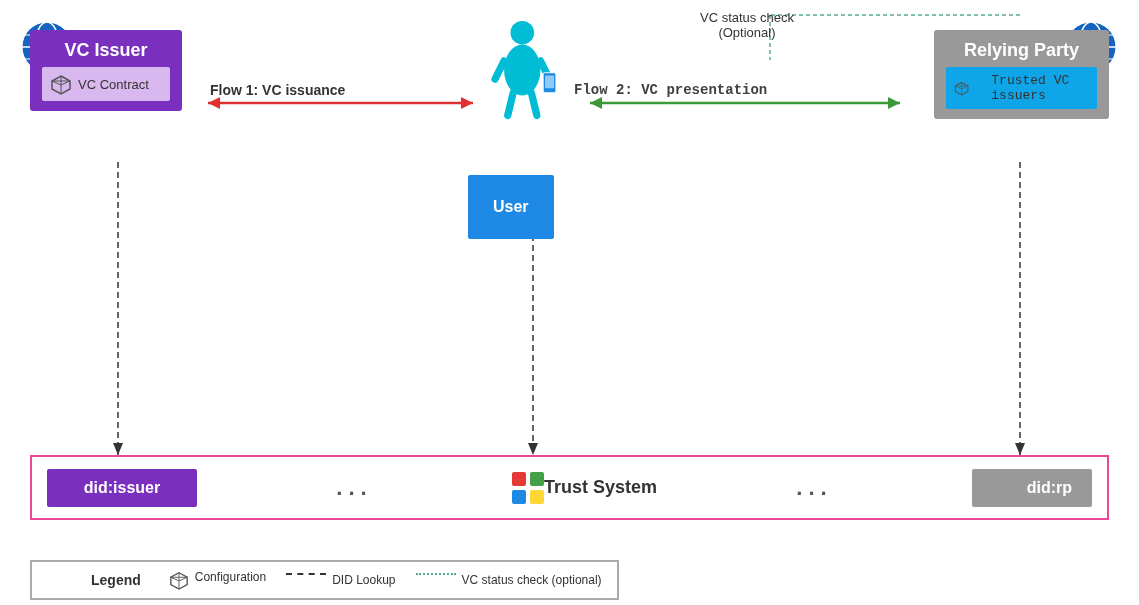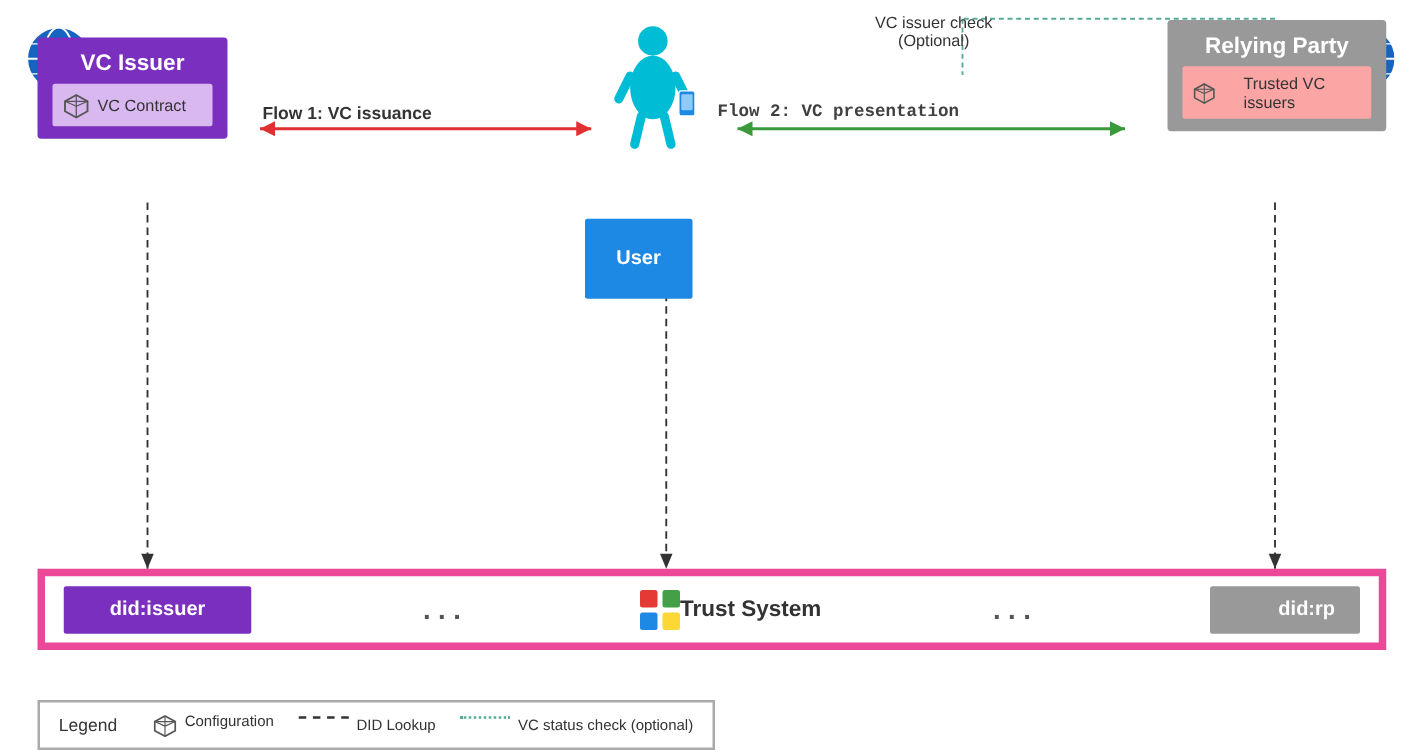--- a/index.html
+++ b/index.html
@@ -56,41 +56,42 @@
       left: 20px;
       top: 20px;
       width: 55px;
       height: 55px;
     }
 
     
     .relying-party-box {
       position: absolute;
       right: 30px;
-      top: 16px;
+      top: 30px;
       width: 175px;
       background: #999;
       border: 2px solid #999;
       border-radius: 3px;
       padding: 8px 10px;
     }
     .relying-party-title {
       color: #fff;
       font-weight: bold;
       font-size: 18px;
       text-align: center;
     }
     .trusted-vc-area {
-      background: #fca5a5;
+      background: #0ea5e9;
       margin-top: 6px;
       padding: 6px 8px;
       display: flex;
       align-items: center;
       gap: 22px;
       border-radius: 2px;
+      font-family: Liberation Mono, monospace;
     }
     .trusted-vc-label {
       color: #333;
       font-size: 13px;
     }
 
     
     .globe-icon-right {
       position: absolute;
       right: 20px;
@@ -152,21 +153,21 @@
       text-align: center;
     }
 
     
     .trust-system-bar {
       position: absolute;
       left: 30px;
       bottom: 85px;
       right: 30px;
       height: 65px;
-      border: 6px solid #ec4899;
+      border: 2px solid #ec4899;
       display: flex;
       align-items: center;
       padding: 0 15px;
     }
 
     .did-issuer-box {
       background: #7B2FBE;
       color: #fff;
       font-size: 16px;
       font-weight: bold;
@@ -222,24 +223,25 @@
       left: 30px;
       bottom: 5px;
       border: 2px solid #aaa;
       padding: 8px 15px;
       display: flex;
       align-items: center;
       gap: 20px;
       background: #fff;
     }
     .legend-title {
-      font-weight: normal;
+      font-weight: bold;
       font-size: 14px;
       color: #333;
       margin-right: 8px;
+      margin-left: 44px;
     }
     .legend-item {
       display: flex;
       align-items: flex-start;
       gap: 6px;
       font-size: 12px;
       color: #333;
     }
     .dashed-line {
       width: 40px;
@@ -358,21 +360,21 @@
         <line x1="11" y1="3" x2="11" y2="21" stroke="#555" stroke-width="1"></line>
         <line x1="2" y1="8" x2="20" y2="8" stroke="#555" stroke-width="1"></line>
         <line x1="2" y1="8" x2="11" y2="12" stroke="#555" stroke-width="1"></line>
         <line x1="20" y1="8" x2="11" y2="12" stroke="#555" stroke-width="1"></line>
       </svg>
       <span class="trusted-vc-label">Trusted VC issuers</span>
     </div>
   </div>
 
   <div class="vc-status-label">
-    <div>VC issuer check</div>
+    <div>VC status check</div>
     <div>(Optional)</div>
   </div>
 
   <div class="user-figure">
     <svg class="person-svg" viewBox="0 0 70 110">
 
       <circle cx="32" cy="14" r="13" fill="#00BCD4"></circle>
 
       <ellipse cx="32" cy="55" rx="20" ry="28" fill="#00BCD4"></ellipse>
 

